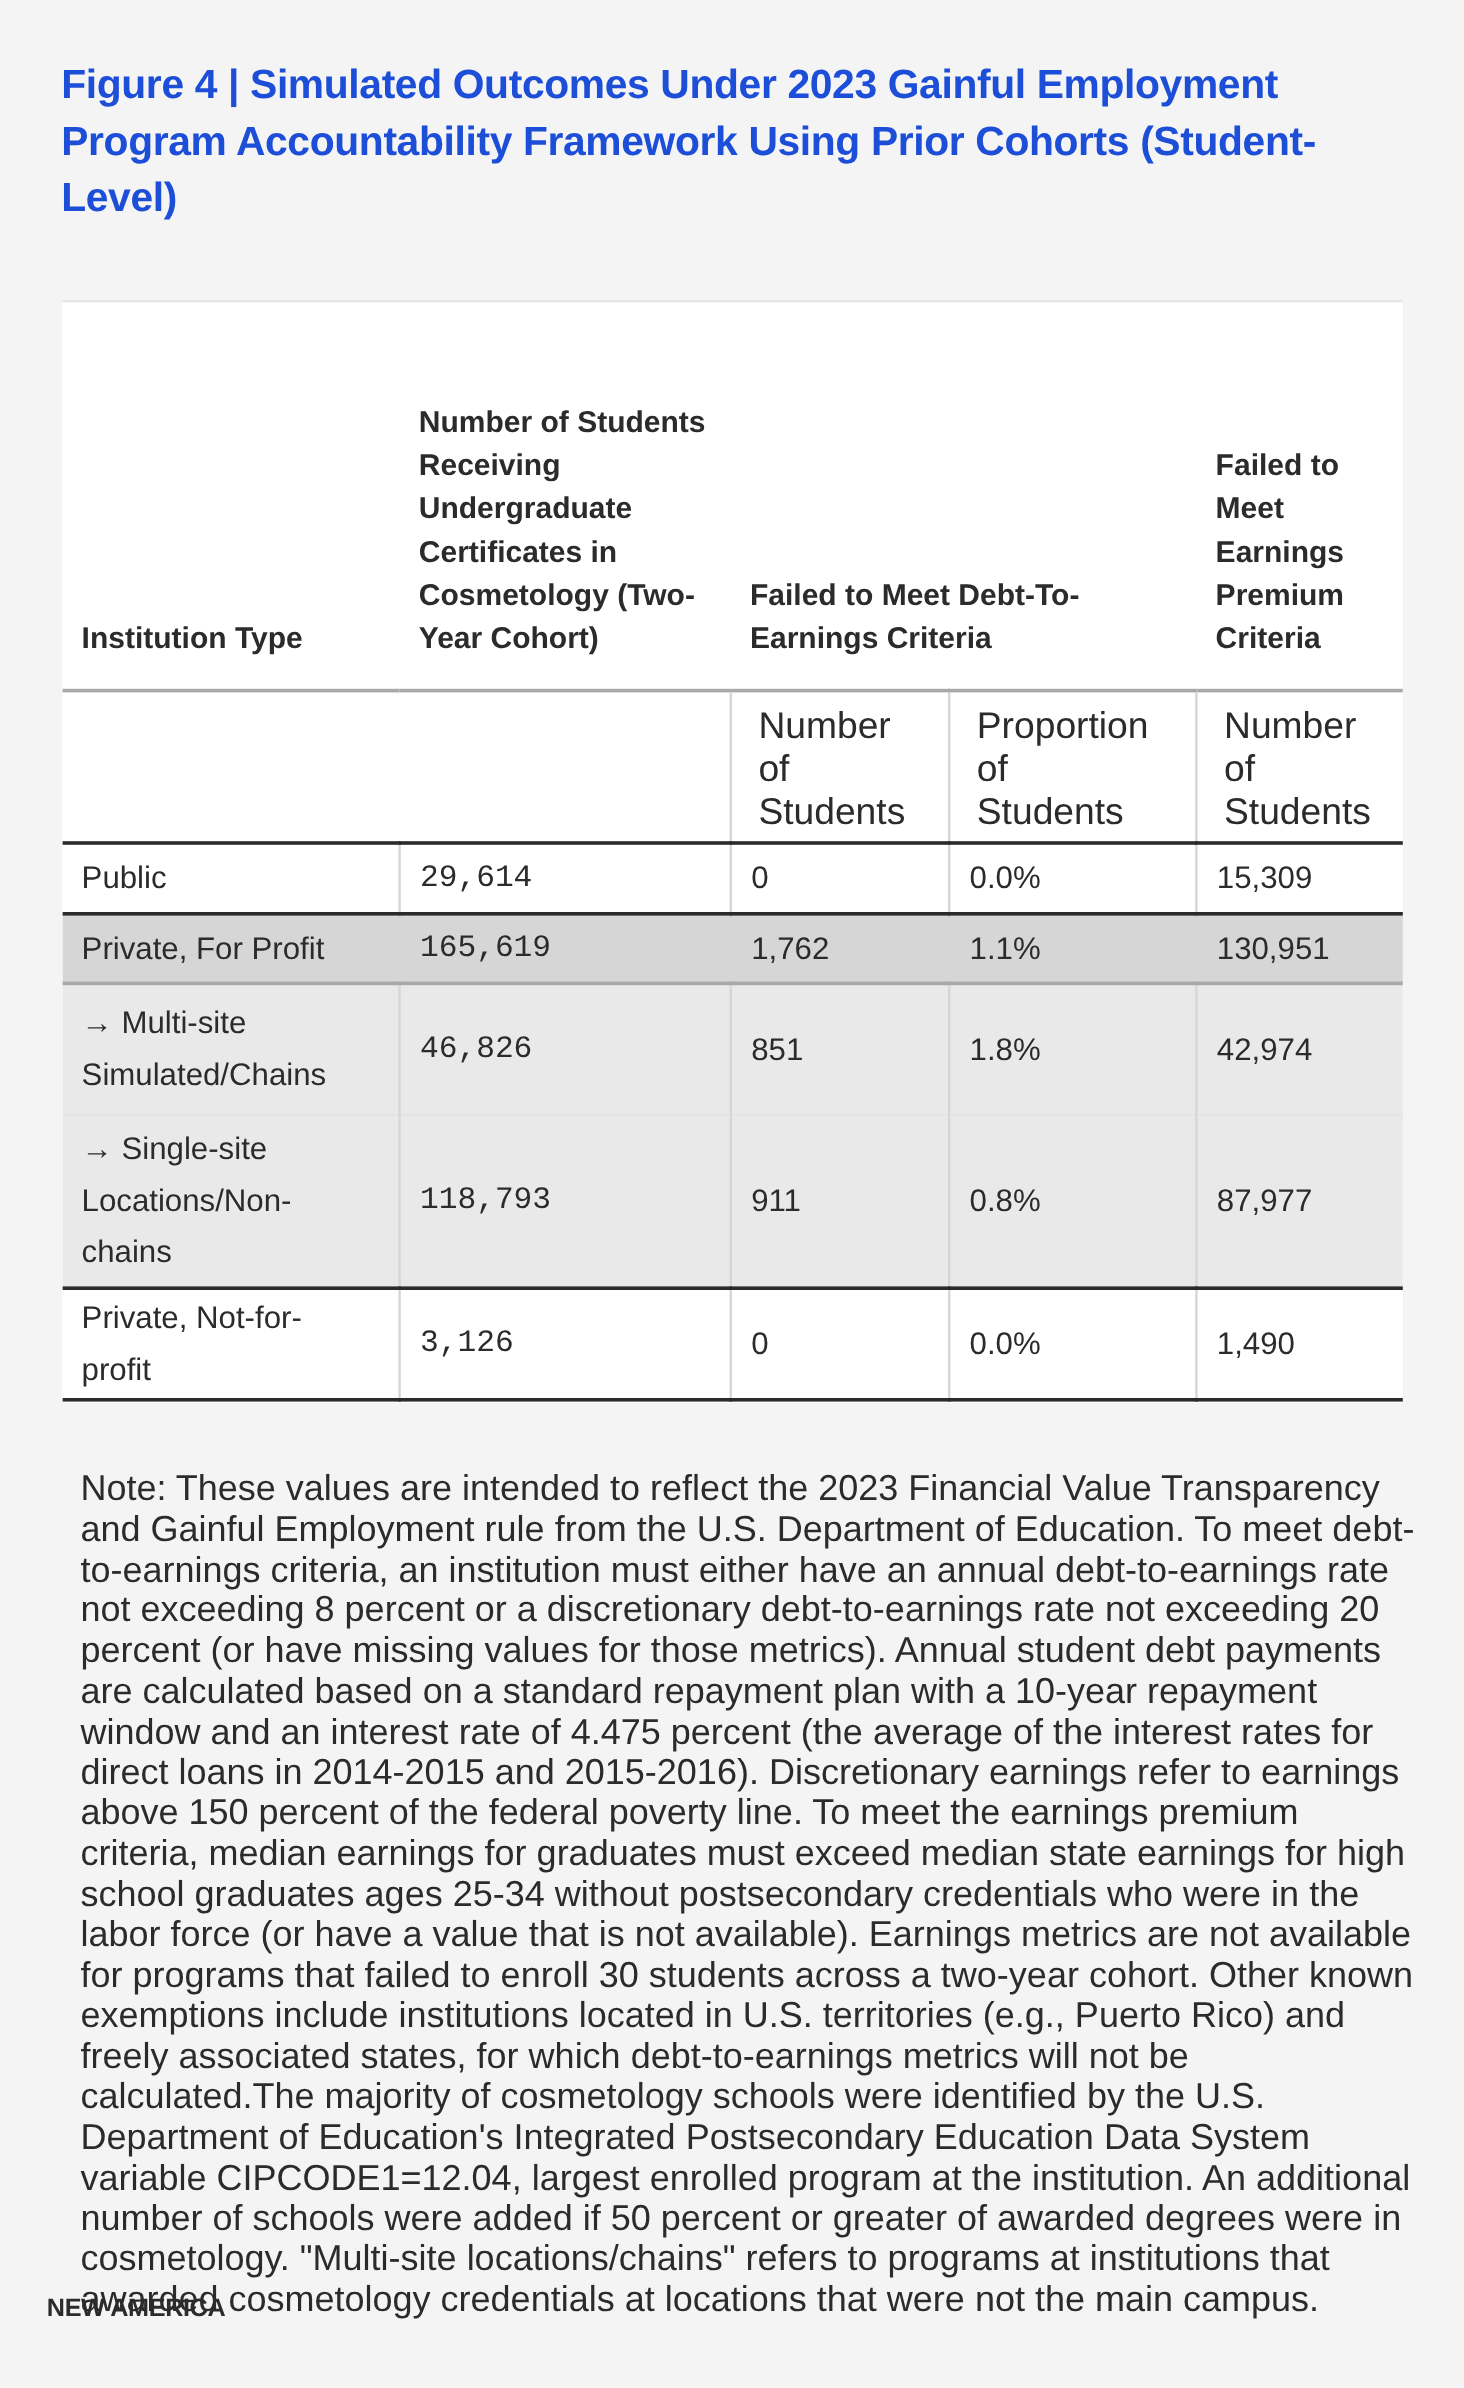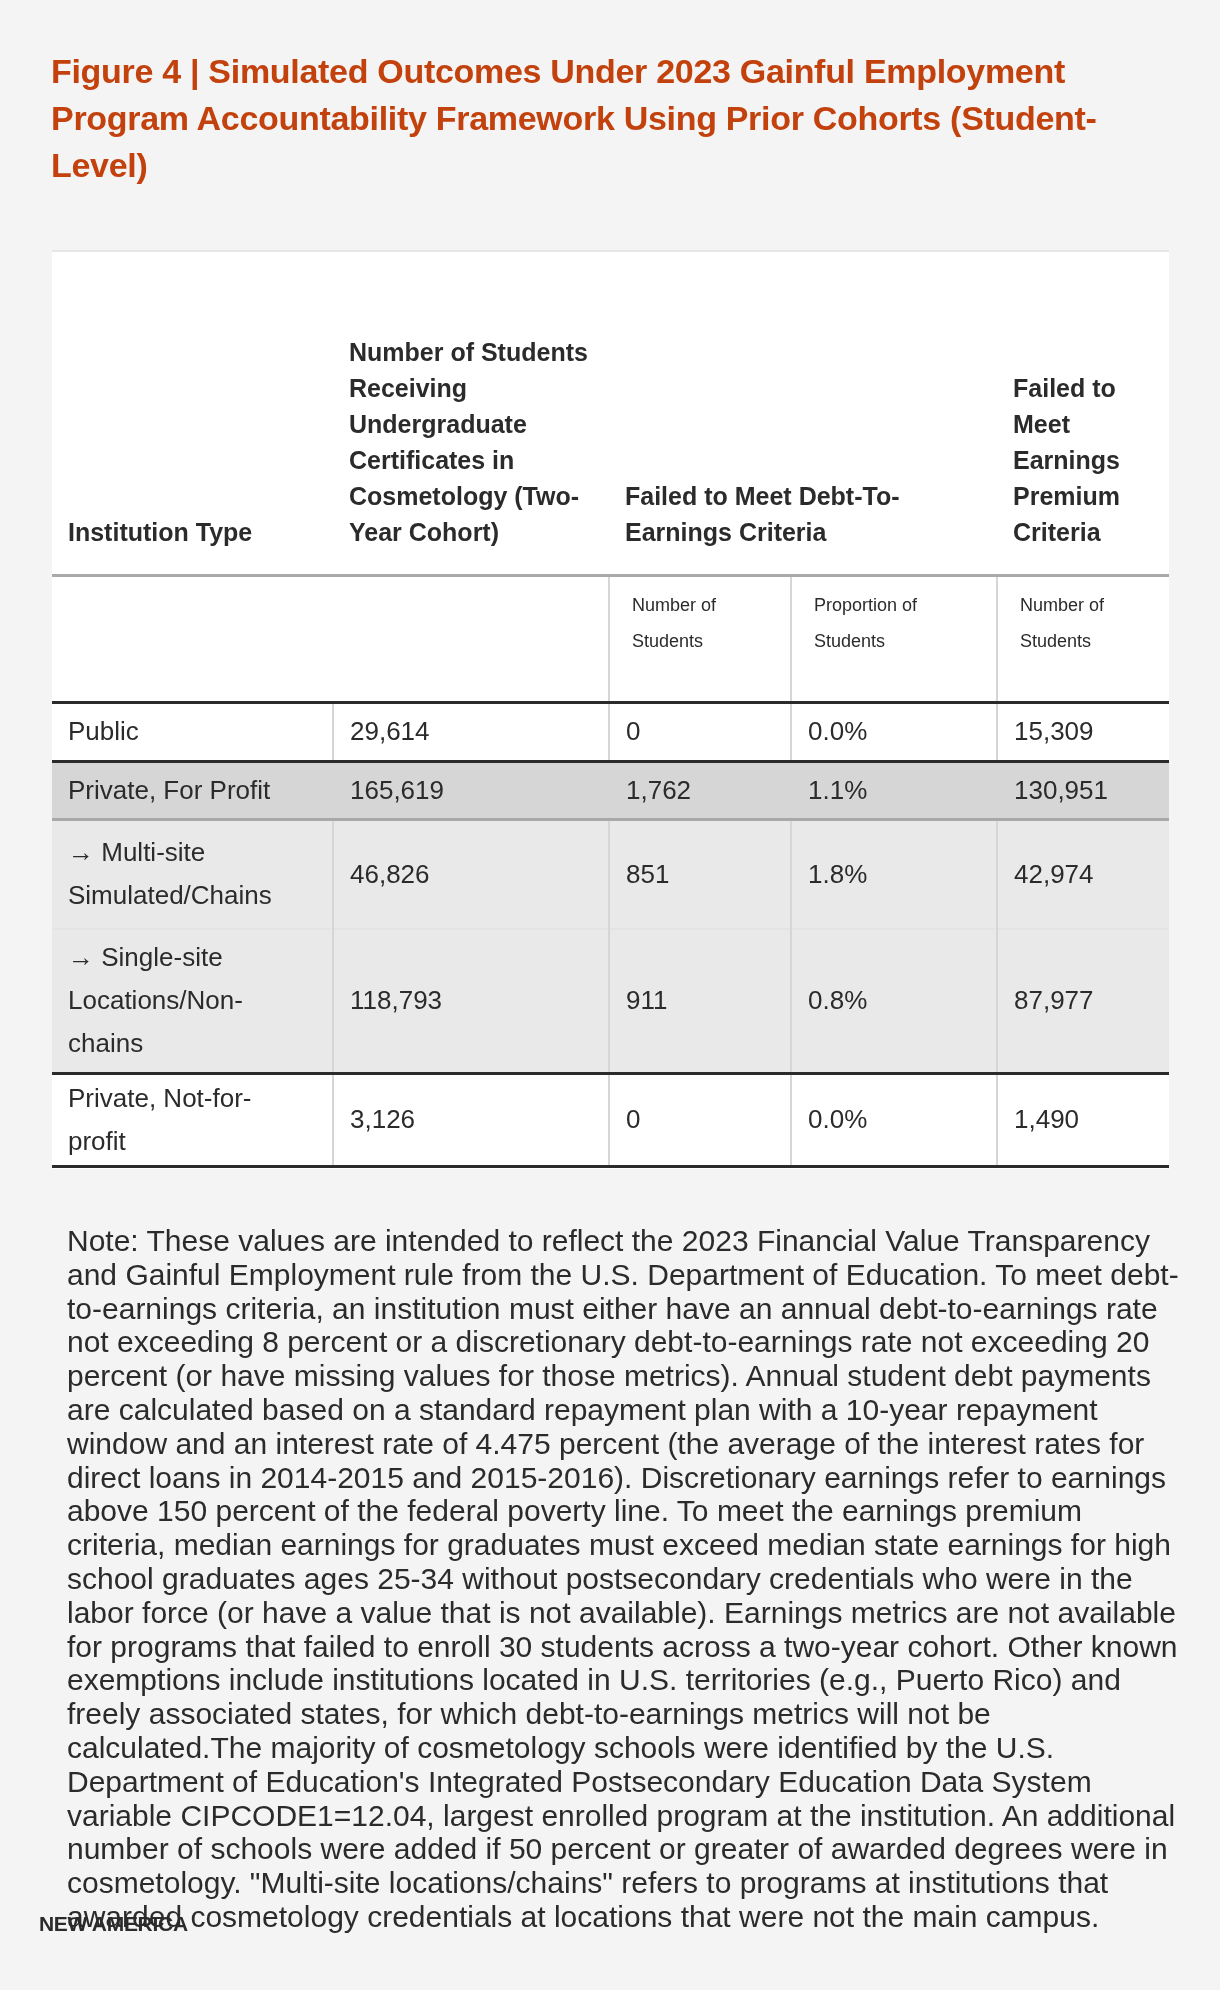--- a/index.html
+++ b/index.html
@@ -2,42 +2,42 @@
 <html><head>
 <meta charset="utf-8">
 <style>
   html, body { margin:0; padding:0; }
   body {
     width:1220px; height:1990px; background:#f4f4f4; position:relative; overflow:hidden;
     font-family:"Liberation Sans", sans-serif; color:#2b2b2b;
   }
   .title {
     position:absolute; left:51px; top:48px; width:1120px;
-    font-size:34px; font-weight:bold; line-height:47px; color:#c2410c; margin:0;
+    font-size:34px; font-weight:bold; line-height:47px; color:#1d4ed8; margin:0;
     letter-spacing:-0.3px;
   }
   .table-wrap {
     position:absolute; left:52px; top:250px; width:1117px; height:917px;
     overflow:hidden; background:#fff; border-top:2px solid #e6e6e6;
   }
   table { border-collapse:collapse; table-layout:fixed; width:1240px; font-size:25px; }
   td, th { vertical-align:middle; text-align:left; padding:0 0 0 16px; }
   th { font-weight:bold; vertical-align:bottom; padding-bottom:24px; line-height:36px; font-size:25px;margin-top:32px; }
   .hdr-row { height:323px; }
   .hdr-row th { border-bottom:3px solid #a9a9a9; }
   .sub-row { height:127px; }
-  .sub-row td { vertical-align:top; padding-top:10px; line-height:36px; font-size:18px; border-right:2px solid #d6d6d6;padding-left:22px; }
+  .sub-row td { vertical-align:top; padding-top:10px; line-height:36px; font-size:31px; border-right:2px solid #d6d6d6;padding-left:22px; }
   .sub-row td.first { border-right:none; }
   .data-row td { border-right:2px solid #d6d6d6; line-height:43px; font-size:26px; }
   .r-public { height:59px; border-top:3px solid #2b2b2b; }
   .r-forprofit { height:58px; background:#d6d6d6; border-top:3px solid #2b2b2b; }
   .r-multi { height:110px; background:#e9e9e9; border-top:3px solid #a9a9a9; }
   .r-single { height:144px; background:#e9e9e9; border-top:2px solid #e4e4e4; }
   .r-nfp { height:93px; border-top:3px solid #2b2b2b; border-bottom:3px solid #2b2b2b; }
-  .mono { font-family:Liberation Sans, sans-serif; font-size:24px; }
+  .mono { font-family:Liberation Mono, monospace; font-size:24px; }
   .note {
     position:absolute; left:51px; top:1208px; width:1120px;
     font-size:30px; line-height:33.8px; color:#2b2b2b; margin:16px;
   }
   .footer {
     position:absolute; left:39px; top:1912px;
     font-size:21px; font-weight:bold; color:#2b2b2b; letter-spacing:-0.3px;
   }
   .arrow { display:inline-block; }
 </style>

